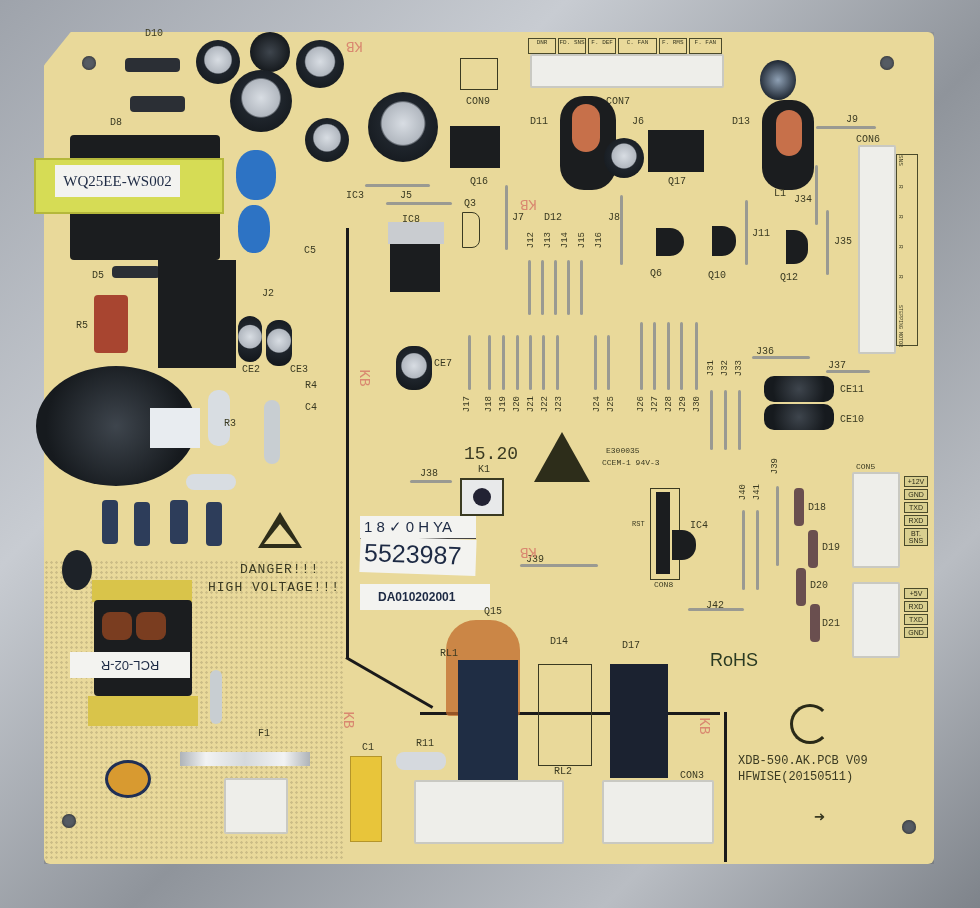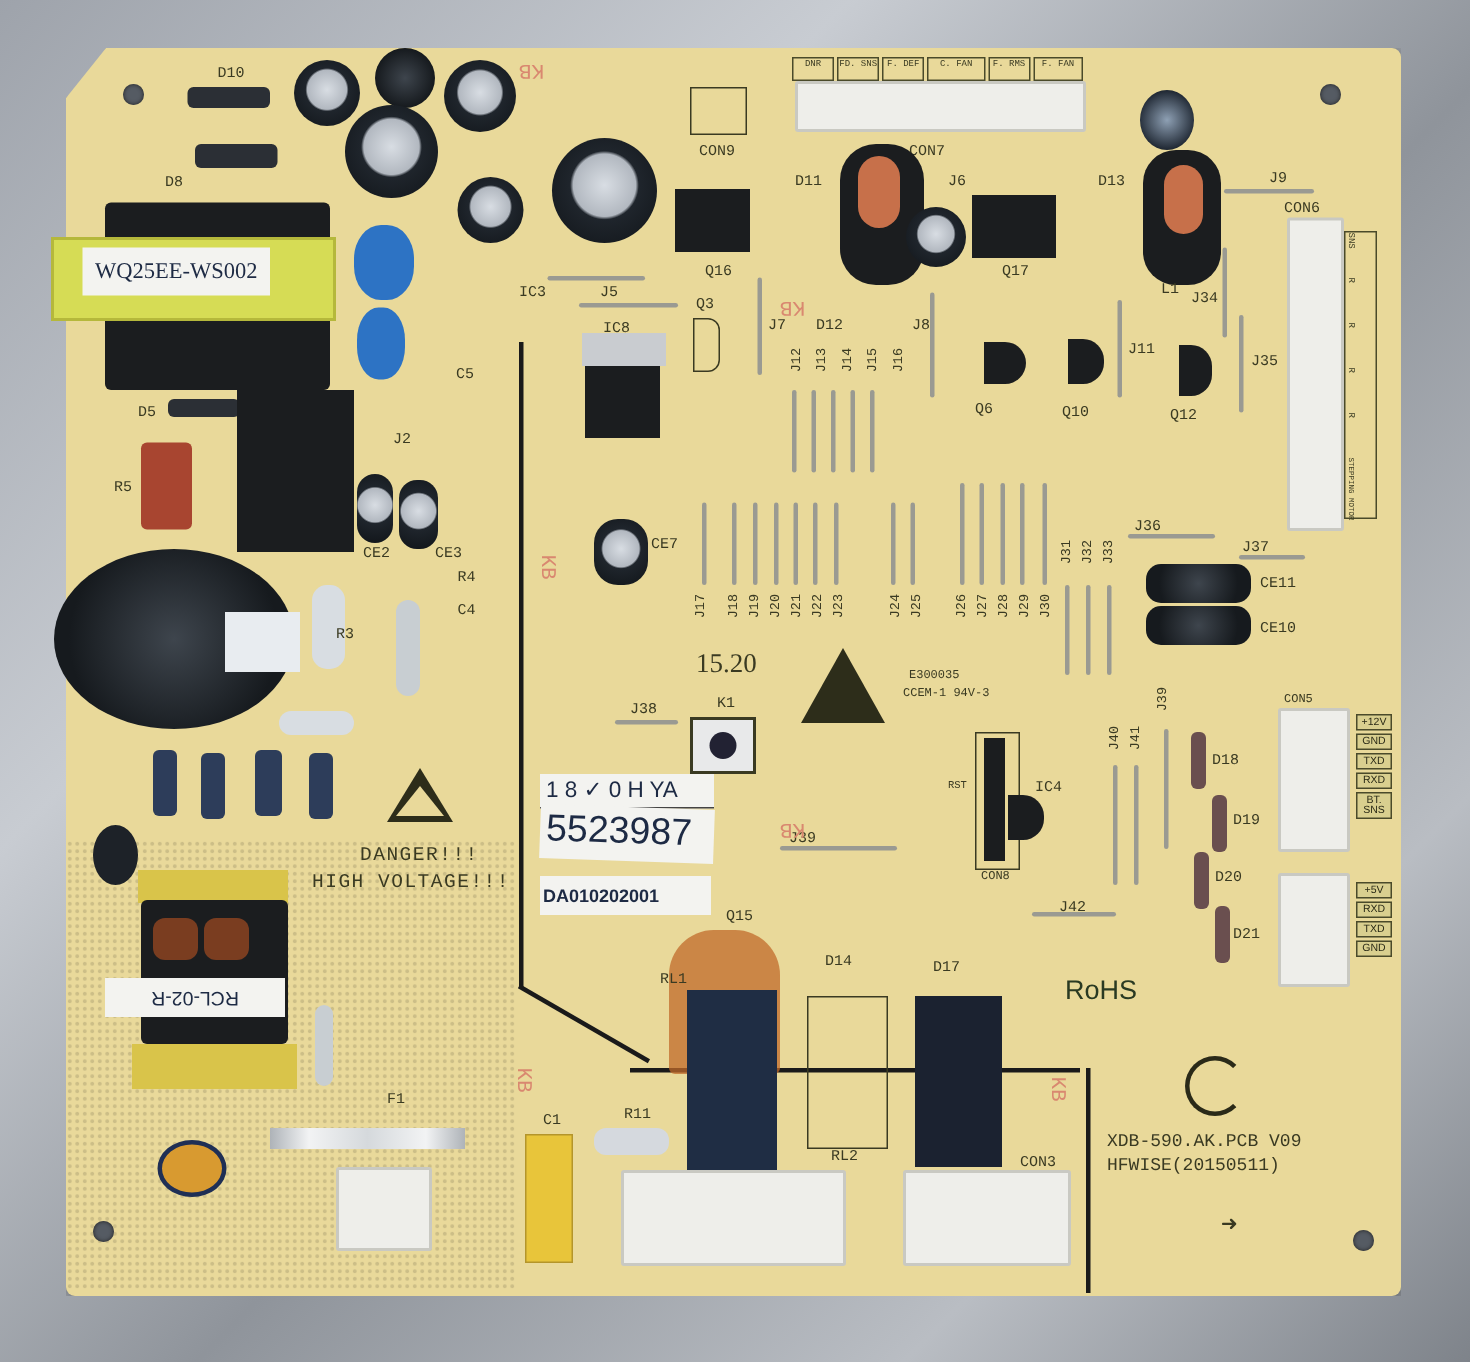--- a/index.html
+++ b/index.html
@@ -33,21 +33,21 @@
 <div class="hole" style="left:82px;top:56px"></div>
 <div class="hole" style="left:880px;top:56px"></div>
 <div class="hole" style="left:62px;top:814px"></div>
 <div class="hole" style="left:902px;top:820px"></div>
 
 <div class="trace" style="left:346px;top:228px;width:3px;height:430px"></div>
 <div class="trace" style="left:346px;top:656px;width:100px;height:3px;transform:rotate(30deg);transform-origin:left"></div>
 <div class="trace" style="left:420px;top:712px;width:300px;height:3px"></div>
 <div class="trace" style="left:724px;top:712px;width:3px;height:150px"></div>
 
-<div class="silk" style="left:145px;top:44px">D10</div>
+<div class="silk" style="left:145px;top:28px">D10</div>
 <div class="abs" style="left:125px;top:58px;width:55px;height:14px;background:#2b2f35;border-radius:4px"></div>
 <div class="abs" style="left:130px;top:96px;width:55px;height:16px;background:#2b2f35;border-radius:4px"></div>
 <div class="silk" style="left:110px;top:117px">D8</div>
 <div class="cap" style="left:196px;top:40px;width:44px;height:44px"></div>
 <div class="capd" style="left:250px;top:32px;width:40px;height:40px"></div>
 <div class="cap" style="left:296px;top:40px;width:48px;height:48px"></div>
 <div class="cap" style="left:230px;top:70px;width:62px;height:62px"></div>
 <div class="cap" style="left:305px;top:118px;width:44px;height:44px"></div>
 <div class="cap" style="left:368px;top:92px;width:70px;height:70px"></div>
 <div class="silk" style="left:346px;top:190px">IC3</div>
@@ -236,21 +236,21 @@
 <div class="hjumper" style="left:826px;top:370px;width:44px"></div>
 
 <div class="capd" style="left:764px;top:376px;width:70px;height:26px;border-radius:10px"></div>
 <div class="capd" style="left:764px;top:404px;width:70px;height:26px;border-radius:10px"></div>
 <div class="silk" style="left:840px;top:384px">CE11</div>
 <div class="silk" style="left:840px;top:414px">CE10</div>
 
 <div class="cap" style="left:396px;top:346px;width:36px;height:44px;border-radius:16px"></div>
 <div class="silk" style="left:434px;top:358px">CE7</div>
 
-<div class="silk" style="left:464px;top:432px;font-size:18px;font-family:Liberation Serif, serif">15.20</div>
+<div class="silk" style="left:464px;top:444px;font-size:18px;font-family:Liberation Mono, monospace">15.20</div>
 <div class="abs" style="left:534px;top:432px;width:0;height:0;border-left:28px solid transparent;border-right:28px solid transparent;border-bottom:50px solid #2d2d1a"></div>
 <div class="silk" style="left:606px;top:446px;font-size:8px">E300035</div>
 <div class="silk" style="left:602px;top:458px;font-size:8px">CCEM-1 94V-3</div>
 
 <div class="silk" style="left:478px;top:464px">K1</div>
 <div class="abs" style="left:460px;top:478px;width:40px;height:34px;background:#e8e9ea;border:2px solid #3a3a22">
   <div style="width:18px;height:18px;margin:8px auto;background:#223;border-radius:50%"></div>
 </div>
 <div class="silk" style="left:420px;top:468px">J38</div>
 <div class="hjumper" style="left:410px;top:480px;width:42px"></div>
@@ -293,21 +293,21 @@
 <div class="conn" style="left:852px;top:582px;width:44px;height:72px"></div>
 <div class="abs" style="left:904px;top:588px">
   <span class="pin-lbl">+5V</span>
   <span class="pin-lbl">RXD</span>
   <span class="pin-lbl">TXD</span>
   <span class="pin-lbl">GND</span>
 </div>
 
 <div class="label-white" style="left:360px;top:516px;width:112px;height:22px;line-height:22px;font-size:15px;padding-left:4px;border-bottom:1px solid #444">1 8 ✓ 0 H YA</div>
 <div class="label-white" style="left:360px;top:538px;width:112px;height:36px;line-height:32px;font-size:25px;padding-left:4px;transform:rotate(2deg)">5523987</div>
-<div class="label-white" style="left:360px;top:584px;width:112px;height:26px;line-height:26px;font-size:12px;font-weight:bold;padding-left:2px">DA010202001</div>
+<div class="label-white" style="left:360px;top:584px;width:112px;height:26px;line-height:26px;font-size:12px;font-weight:bold;padding-left:18px">DA010202001</div>
 <div class="silk" style="left:526px;top:554px">J39</div>
 <div class="hjumper" style="left:520px;top:564px;width:78px"></div>
 
 <div class="silk" style="left:484px;top:606px">Q15</div>
 <div class="abs" style="left:446px;top:620px;width:74px;height:96px;background:#c06a2a;border-radius:30px 30px 4px 4px;opacity:.75"></div>
 <div class="abs" style="left:458px;top:660px;width:60px;height:136px;background:#1f2d44"></div>
 <div class="silk" style="left:440px;top:648px">RL1</div>
 <div class="silk" style="left:550px;top:636px">D14</div>
 <div class="abs" style="left:538px;top:664px;width:52px;height:100px;border:1px solid #3a3a22"></div>
 <div class="silk" style="left:554px;top:766px">RL2</div>

